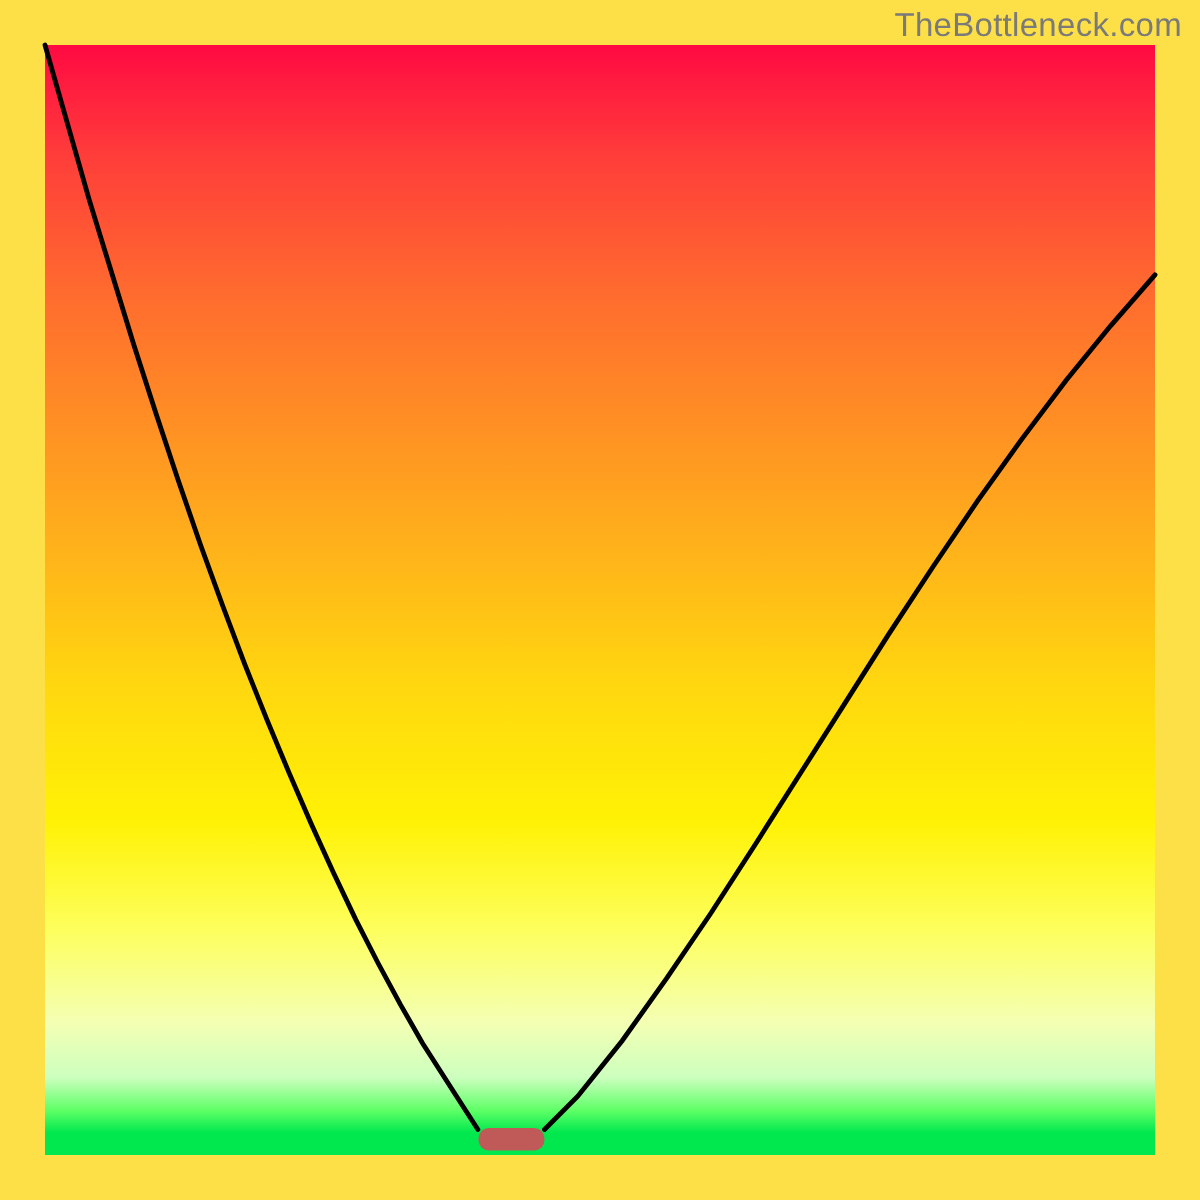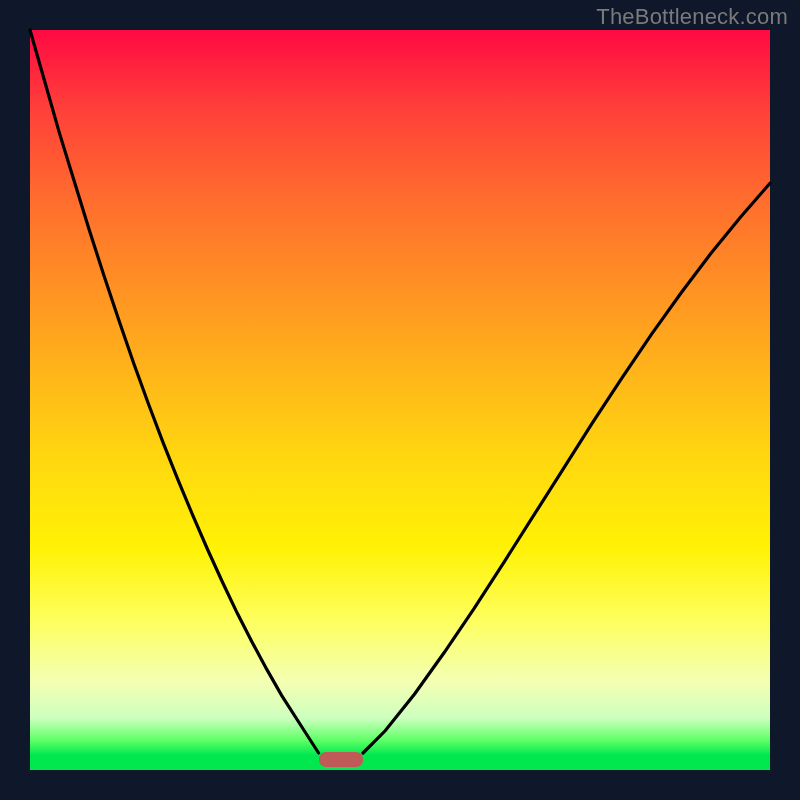--- a/index.html
+++ b/index.html
@@ -8,21 +8,21 @@
     width: 800px;
     height: 800px;
     background: #000;
     overflow: hidden;
     font-family: Arial, Helvetica, sans-serif;
   }
   .outer {
     position: relative;
     width: 800px;
     height: 800px;
-    background: #0f172a;
+    background: #fde047;
     text-align: right;
   }
   .plot {
     position: absolute;
     left: 30px;
     top: 30px;
     width: 740px;
     height: 740px;
     
     background: linear-gradient(

